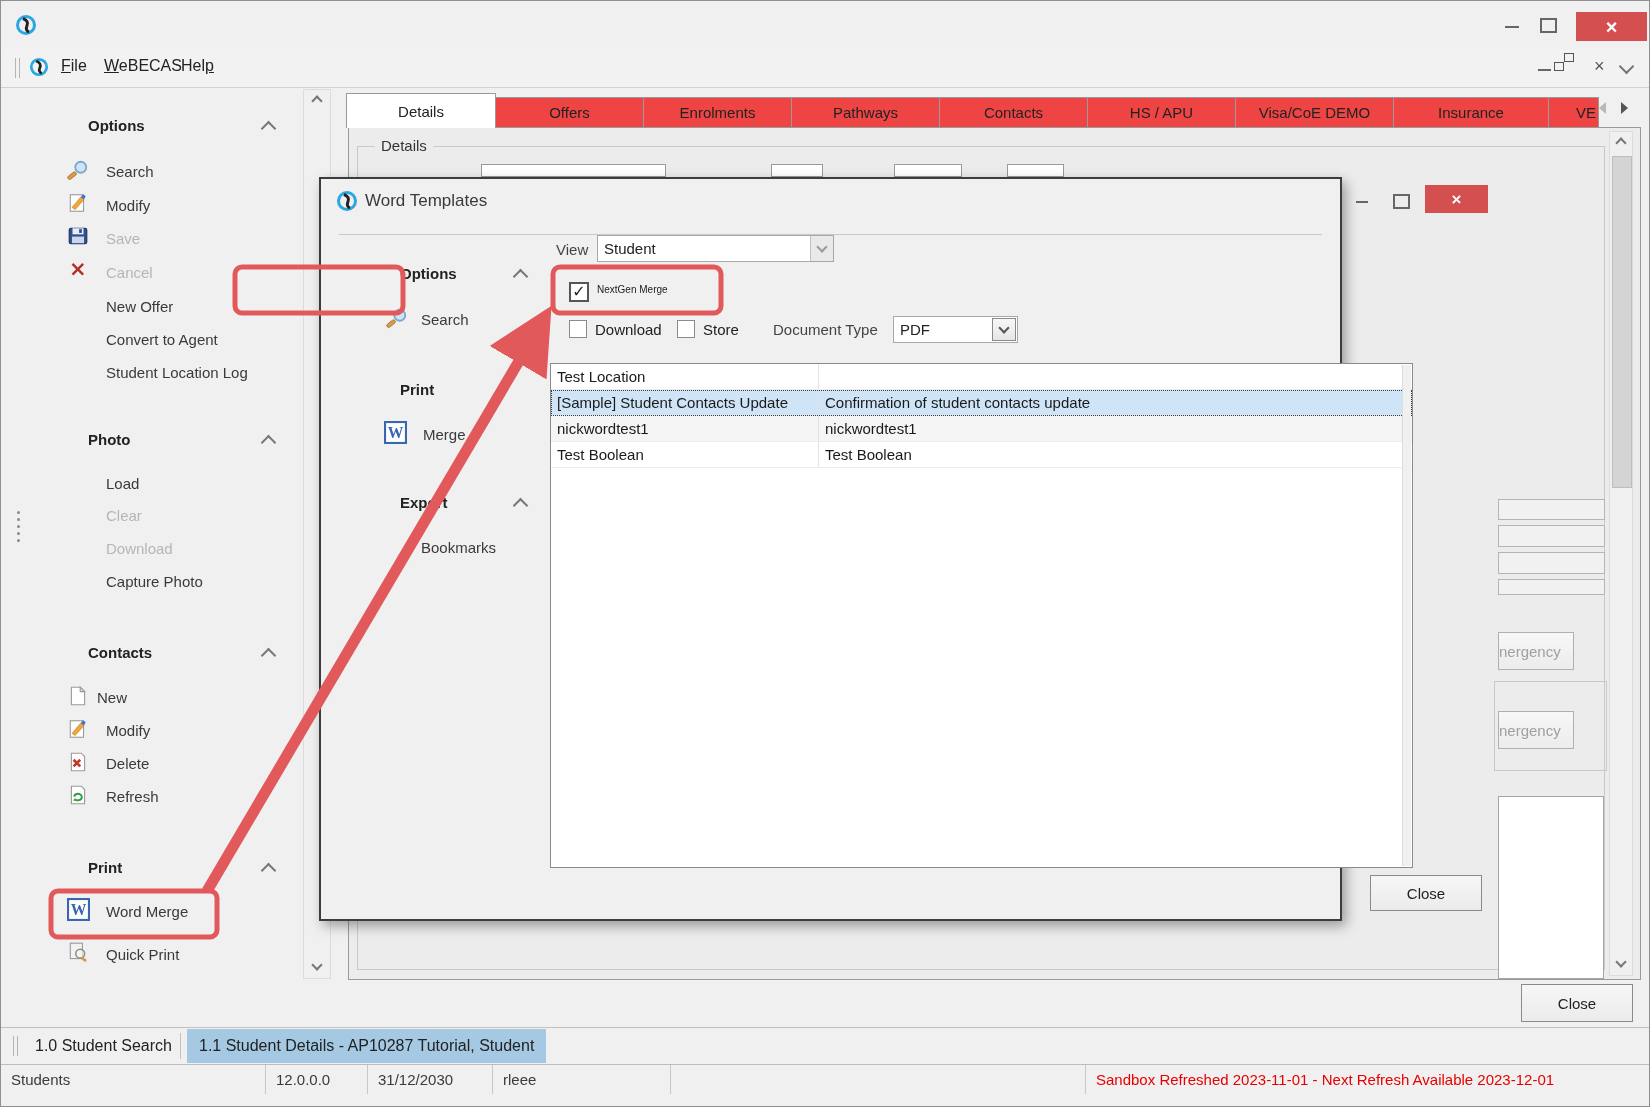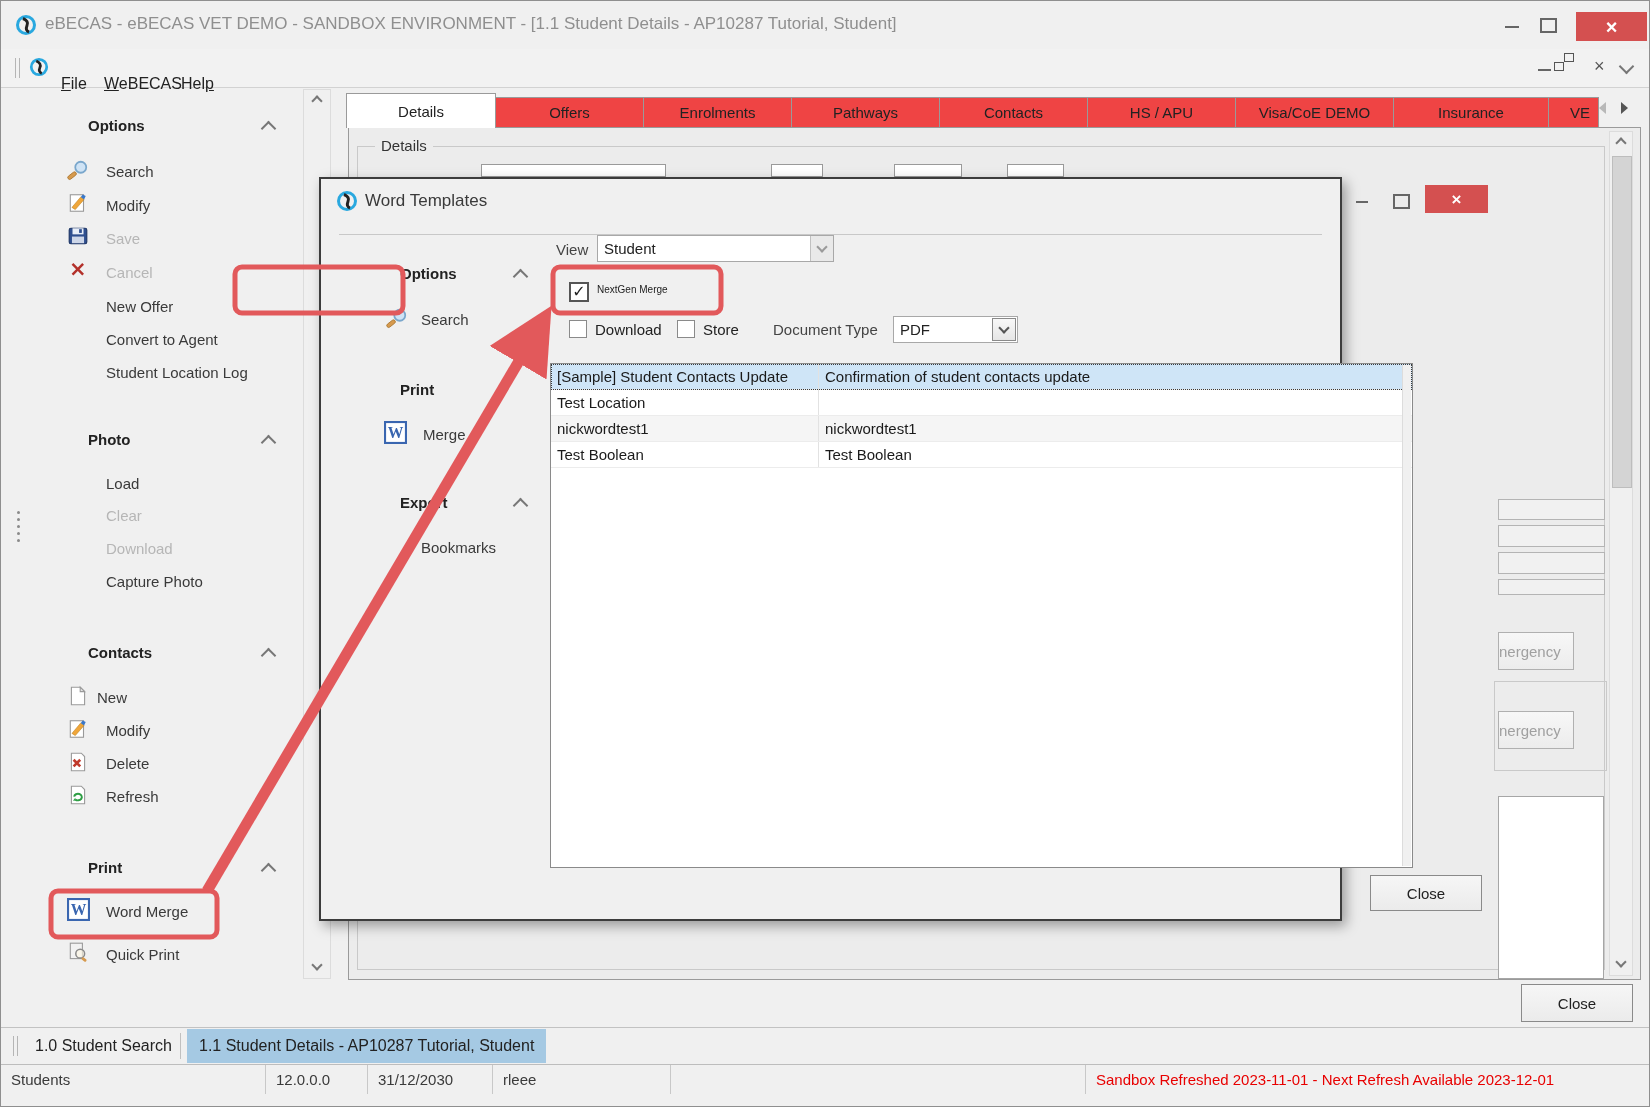--- a/index.html
+++ b/index.html
@@ -10,21 +10,21 @@
   .nosel{user-select:none;}
 
   
   .titlebar{left:0;top:0;width:100%;height:48px;background:#f0f0f0;}
   .title-text{left:44px;top:13px;color:#8f8f8f;font-size:17px;white-space:nowrap;}
   .tb-min{width:14px;height:2px;background:#666;}
   .tb-max{width:13px;height:11px;border:2px solid #666;}
   .closebtn{display:flex;align-items:center;justify-content:center;
             background:#d45050;color:#fff;font-weight:bold;font-size:20px;line-height:1;}
   .menubar{left:0;top:48px;width:100%;height:38px;background:#f2f2f2;border-bottom:1px solid #d2d2d2;}
-  .menu-item{top:26px;font-size:16px;color:#222;cursor:default;}
+  .menu-item{top:8px;font-size:16px;color:#222;cursor:default;}
   .menu-item u{text-decoration:underline;}
   .grip-v{width:3px;height:20px;border-left:1px solid #b5b5b5;border-right:1px solid #b5b5b5;}
   .mb-glyph{color:#555;font-size:15px;}
   .restore-ic{position:relative;width:12px;height:12px;}
   .restore-ic i{position:absolute;display:block;width:8px;height:7px;border:1.5px solid #555;background:#f2f2f2;}
   .restore-ic i:first-child{right:0;top:0;}
   .restore-ic i:last-child{left:0;bottom:0;}
 
   
   .chev{display:inline-block;width:9px;height:9px;border-left:2px solid #777;border-top:2px solid #777;transform:rotate(45deg);}
@@ -105,21 +105,20 @@
 
 <div class="screen nosel">
 
   <div class="abs titlebar">
     <span class="abs" style="left:14px;top:13px">
       <svg width="22" height="22" viewBox="0 0 22 22">
           <circle cx="11" cy="11" r="8.5" fill="none" stroke="#29a8df" stroke-width="3"></circle>
           <path d="M8 4.5 q6 2.5 4 7 q-2 5 2 6.5" fill="none" stroke="#222" stroke-width="3"></path>
         </svg>
     </span>
-    <div class="abs title-text">eBECAS - eBECAS VET DEMO - SANDBOX ENVIRONMENT - [1.1 Student Details - AP10287  Tutorial, Student]</div>
     <span class="abs tb-min" style="right:130px;top:25px"></span>
     <span class="abs tb-max" style="right:92px;top:17px"></span>
     <div class="abs closebtn" style="right:2px;top:11px;width:71px;height:29px">
         <span>×</span>
       </div>
   </div>
 
   <div class="abs menubar">
     <span class="abs grip-v" style="left:14px;top:9px"></span>
     <span class="abs" style="left:28px;top:8px">
@@ -239,21 +238,21 @@
 
   <div class="abs tabstrip" style="left:345px;top:92px;height:35px">
     <div class="tab active" style="width:150px">Details</div>
     <div class="tab" style="width:148px">Offers</div>
     <div class="tab" style="width:148px">Enrolments</div>
     <div class="tab" style="width:148px">Pathways</div>
     <div class="tab" style="width:148px">Contacts</div>
     <div class="tab" style="width:148px">HS / APU</div>
     <div class="tab" style="width:158px">Visa/CoE DEMO</div>
     <div class="tab" style="width:155px">Insurance</div>
-    <div class="tab" style="width:50px;justify-content:flex-end;padding-right:8px">VE</div>
+    <div class="tab" style="width:50px;justify-content:flex-end;padding-right:2px">VE</div>
   </div>
   <span class="abs tri-l" style="left:1598px;top:101px"></span>
   <span class="abs tri-r" style="left:1620px;top:101px"></span>
 
   <div class="abs panel" style="left:347px;top:126px;width:1293px;height:853px"></div>
   <div class="abs groupbox" style="left:356px;top:145px;width:1248px;height:824px"></div>
   <div class="abs grouplabel" style="left:374px;top:136px">Details</div>
 
   <div class="abs frag-input" style="left:480px;top:163px;width:185px;height:13px"></div>
   <div class="abs frag-input" style="left:770px;top:163px;width:52px;height:13px"></div>
@@ -340,27 +339,27 @@
     <span class="abs" style="left:382px;top:142px;font-size:15px;color:#222">Store</span>
     <span class="abs" style="left:452px;top:142px;font-size:15px;color:#444">Document Type</span>
     <div class="abs combo" style="left:572px;top:137px;width:125px;height:27px">
       <span class="val">PDF</span>
       <span class="arrow enabled">
           <span class="chev small down" style="margin-top:-3px;border-color:#555"></span>
         </span>
     </div>
 
     <div class="abs wtable" style="left:229px;top:184px;width:863px;height:505px">
+      <div class="wt-row">
+        <div class="wt-cell" style="width:268px">Test Location</div>
+        <div class="wt-cell" style="flex:1"></div>
+      </div>
       <div class="wt-row selected">
         <div class="wt-cell" style="width:268px">[Sample] Student Contacts Update</div>
         <div class="wt-cell" style="flex:1">Confirmation of student contacts update</div>
-      </div>
-      <div class="wt-row">
-        <div class="wt-cell" style="width:268px">Test Location</div>
-        <div class="wt-cell" style="flex:1"></div>
       </div>
       <div class="wt-row alt">
         <div class="wt-cell" style="width:268px">nickwordtest1</div>
         <div class="wt-cell" style="flex:1">nickwordtest1</div>
       </div>
       <div class="wt-row">
         <div class="wt-cell" style="width:268px">Test Boolean</div>
         <div class="wt-cell" style="flex:1">Test Boolean</div>
       </div>
       <div class="wt-scroll"></div>

